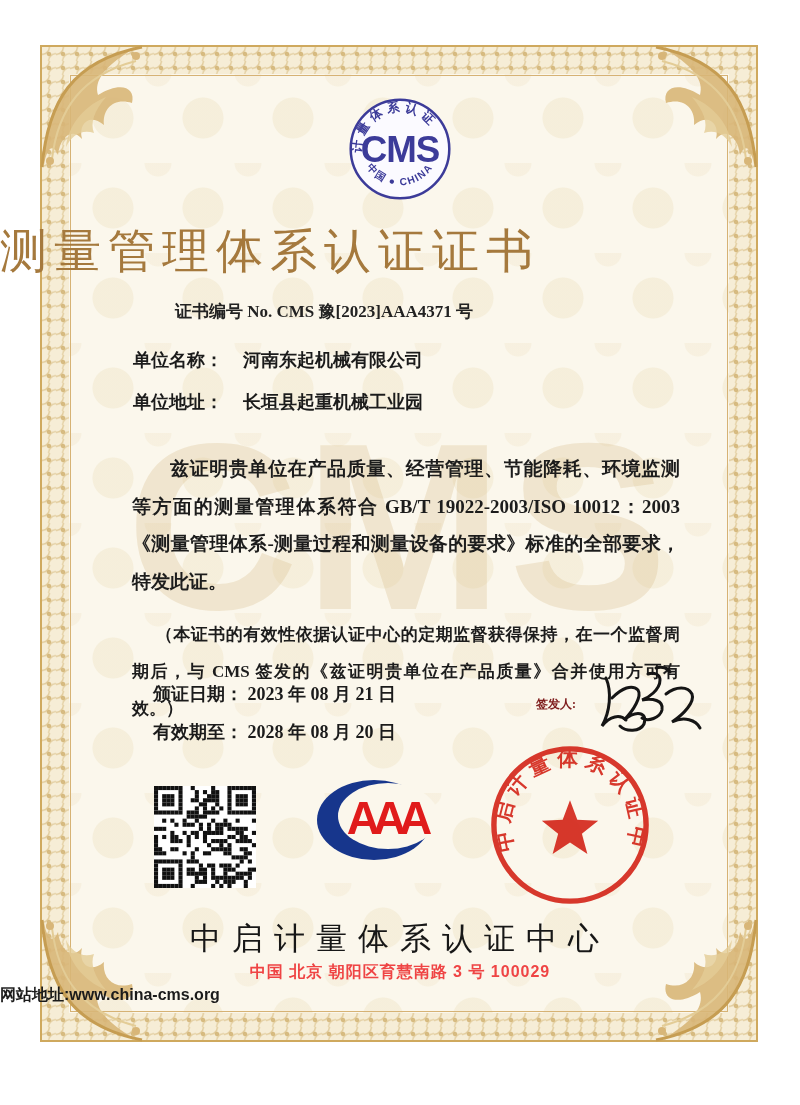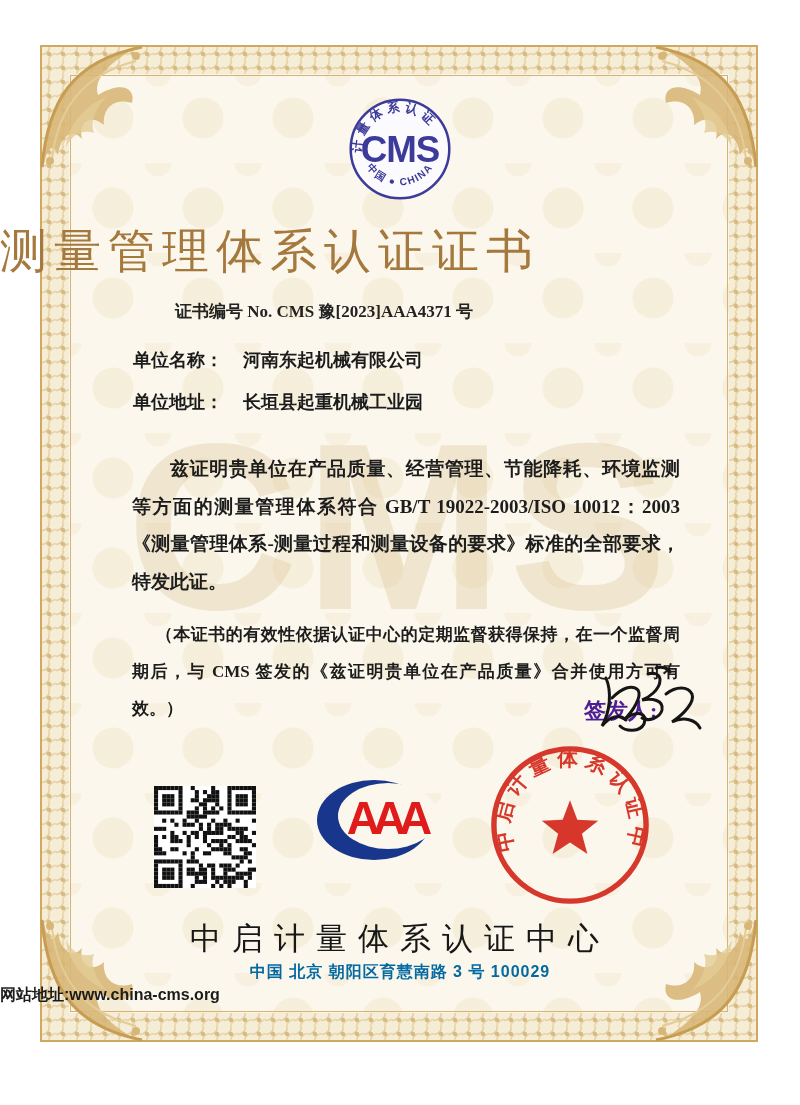--- a/index.html
+++ b/index.html
@@ -48,29 +48,29 @@
   .row-name{top:348px;}
   .row-addr{top:390px;}
   .paras{left:116px;width:580px;top:434px;font-size:19px;line-height:37.5px;font-weight:600;
          text-align:justify;color:#1c1c1c;}
   .paras p{margin:16px;}
   .paras .p1{text-indent:2em;}
   .paras .p2{text-indent:2em;margin-top:2px;}
   .paras .p3{font-size:17px;line-height:37px;text-indent:1.4em;margin-top:3px;}
   .dates{left:153px;top:682px;font-size:18px;font-weight:700;color:#1b1b1b;}
   .dates .drow{margin-bottom:14px;}
-  .signer{left:584px;top:696px;font-size:22px;font-weight:700;color:#4c1d95;}
+  .signer{left:536px;top:696px;font-size:12px;font-weight:700;color:#7f1d1d;}
   .sig-box{left:596px;top:664px;width:110px;height:84px;}
   .qr-box{left:154px;top:786px;width:102px;height:102px;}
   .aaa-box{left:314px;top:776px;width:126px;height:88px;}
   .seal-box{left:486px;top:740px;width:168px;height:170px;}
   .footer-org{left:0;width:800px;top:918px;text-align:center;font-size:31px;letter-spacing:11px;
               color:#171717;font-weight:500;}
   .footer-addr{left:0;width:800px;top:962px;text-align:center;font-size:16px;font-weight:700;
-               font-family:"Liberation Sans","DejaVu Sans",sans-serif;color:#0369a1;letter-spacing:1px;}
+               font-family:"Liberation Sans","DejaVu Sans",sans-serif;color:#ef4444;letter-spacing:1px;}
   .footer-web{left:0;width:800px;top:985px;font-size:16px;font-weight:700;
               font-family:"Liberation Sans","DejaVu Sans",sans-serif;color:#1b1b1b;}
 </style>
 </head>
 <body>
 
 <div class="page">
 
   <div class="parchment"></div>
 
@@ -146,20 +146,30 @@
     <div class="abs fieldrow row-name">
       <span class="lbl">单位名称：</span>
       <span class="val">河南东起机械有限公司</span>
     </div>
 
     <div class="abs paras">
       <p class="p1">兹证明贵单位在产品质量、经营管理、节能降耗、环境监测等方面的测量管理体系符合 GB/T 19022-2003/ISO 10012：2003《测量管理体系-测量过程和测量设备的要求》标准的全部要求，特发此证。</p>
       <p class="p3">（本证书的有效性依据认证中心的定期监督获得保持，在一个监督周期后，与 CMS 签发的《兹证明贵单位在产品质量》合并使用方可有效。）</p>
     </div>
 
+    <div class="abs dates">
+      <div class="drow">
+        <span>颁证日期：</span>
+        <span>2023 年 08 月 21 日</span>
+      </div>
+      <div class="drow">
+        <span>有效期至：</span>
+        <span>2028 年 08 月 20 日</span>
+      </div>
+    </div>
 
     <div class="abs signer">签发人:</div>
     <div class="abs sig-box">
       <svg width="110" height="84" viewBox="0 0 110 84">
         <g fill="none" stroke="#151515" stroke-width="3" stroke-linecap="round">
           <path d="M10,14 C16,28 14,48 6,62 C14,52 24,50 30,56"></path>
           <path d="M16,34 C26,24 36,20 42,26 C46,32 38,46 28,56 C40,46 52,48 48,60 C44,68 30,68 24,62"></path>
           <path d="M52,10 C58,8 64,10 64,16 C64,26 52,34 46,36 C56,34 68,36 66,46 C64,54 52,58 46,54"></path>
           <path d="M70,30 C80,22 92,22 96,30 C99,38 88,50 76,58 C88,52 100,56 104,64"></path>
           <path d="M60,4 C66,2 72,4 74,8"></path>

